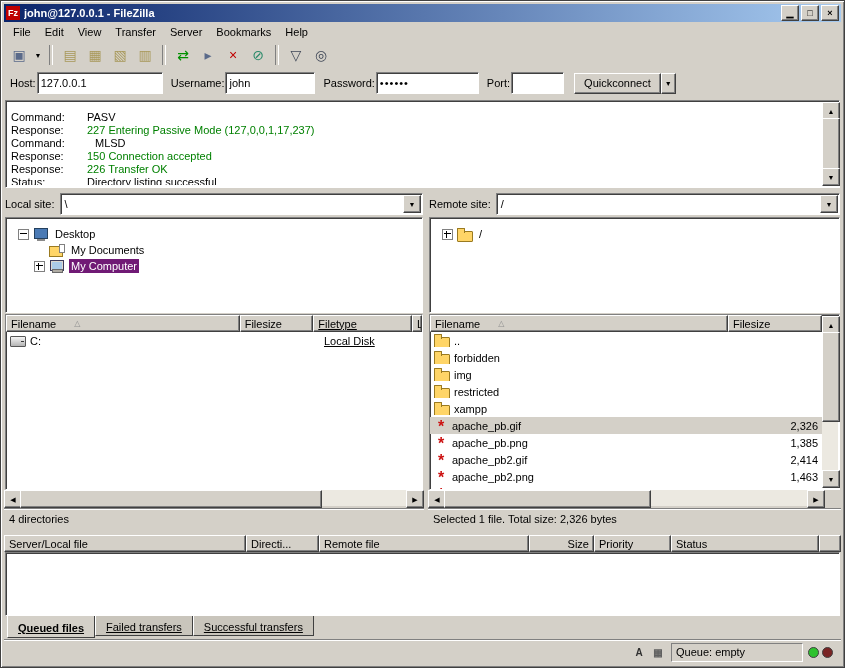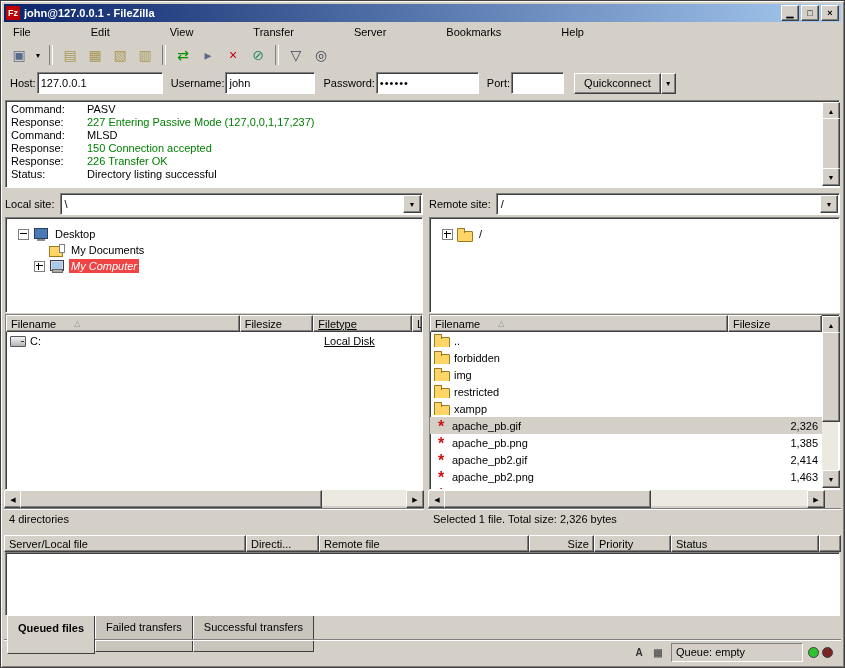--- a/index.html
+++ b/index.html
@@ -12,21 +12,21 @@
   .raised{border:1px solid;border-color:#fff #404040 #404040 #fff;box-shadow:inset -1px -1px 0 #808080;background:#d4d0c8;}
   
   .titlebar{height:18px;flex:0 0 auto;background:linear-gradient(90deg,#0a246a,#a6caf0);
             display:flex;align-items:center;gap:4px;padding:0 2px;}
   .fz-icon{width:14px;height:14px;background:#bf0000;color:#fff;font-weight:bold;font-size:9px;
            display:flex;align-items:center;justify-content:center;flex:0 0 auto;}
   .title-text{flex:1;color:#fff;font-weight:bold;white-space:nowrap;overflow:hidden;}
   .win-controls{display:flex;gap:2px;}
   .winbtn{width:16px;height:14px;font-size:9px;font-weight:bold;display:flex;align-items:center;justify-content:center;line-height:1;}
   
-  .menubar{height:20px;flex:0 0 auto;display:flex;align-items:center;padding:0 2px;gap:46px;}
+  .menubar{height:20px;flex:0 0 auto;display:flex;align-items:center;padding:0 2px;}
   .menu-item{padding:3px 7px;}
   
   .toolbar{height:26px;flex:0 0 auto;display:flex;align-items:center;padding:0 3px;gap:1px;}
   .tb-btn{width:24px;height:22px;display:flex;align-items:center;justify-content:center;}
   .tb-glyph{font-size:14px;line-height:1;}
   .tb-drop{width:12px;height:22px;display:flex;align-items:center;justify-content:center;font-size:7px;}
   .tb-sep{width:2px;height:20px;border-left:1px solid #808080;border-right:1px solid #fff;margin:0 4px;}
   
   .quickbar{height:30px;flex:0 0 auto;display:flex;align-items:center;padding:0 6px;}
   .qlabel{margin-right:1px;white-space:nowrap;}
@@ -34,21 +34,21 @@
           box-shadow:inset 1px 1px 0 #404040;padding:0 3px;font:inherit;outline:none;}
   .f-host{width:118px;margin-right:8px;}
   .f-user{width:82px;margin-right:8px;}
   .f-pass{width:95px;margin-right:8px;letter-spacing:1px;}
   .f-port{width:45px;margin-right:10px;}
   .qbtn{height:21px;padding:0 9px;font:inherit;display:flex;align-items:center;}
   .qbtn-drop{padding:0 3px;font-size:7px;}
   
   .logwrap{height:86px;flex:0 0 auto;position:relative;margin:2px 1px 3px;background:#fff;
            border:1px solid;border-color:#808080 #fff #fff #808080;box-shadow:inset 1px 1px 0 #404040;}
-  .log{position:absolute;top:2px;left:2px;right:18px;bottom:2px;padding:0 3px;overflow:hidden;}
+  .log{position:absolute;top:2px;left:2px;right:18px;bottom:2px;padding:8px 3px;overflow:hidden;}
   .log-line{height:13px;line-height:13px;display:flex;white-space:nowrap;}
   .log-label{width:76px;flex:0 0 auto;}
   
   .sb-v{position:absolute;top:1px;right:1px;bottom:1px;width:16px;background:#ece9e1;}
   .sb-btn{position:absolute;width:16px;height:16px;font-size:7px;display:flex;align-items:center;justify-content:center;line-height:1;}
   .sb-up{top:0;} .sb-down{bottom:0;} .sb-left{left:0;} .sb-right{right:0;}
   .sb-thumb{position:absolute;left:0;width:16px;}
   .hscroll{height:16px;flex:0 0 auto;position:relative;background:#ece9e1;}
   .hscroll .sb-btn{top:0;}
   .hthumb{position:absolute;top:0;height:16px;}
@@ -70,21 +70,21 @@
   
   .tree{height:78px;flex:0 0 auto;background:#fff;border:1px solid;margin:0 1px 1px;
         border-color:#808080 #fff #fff #808080;box-shadow:inset 1px 1px 0 #404040;
         padding:8px;overflow:hidden;}
   .tree-row{height:16px;display:flex;align-items:center;white-space:nowrap;}
   .exp{width:9px;height:9px;flex:0 0 auto;border:1px solid #808080;background:#fff;position:relative;margin-right:4px;}
   .exp::before{content:"";position:absolute;left:1px;right:1px;top:3px;height:1px;background:#000;}
   .exp.plus::after{content:"";position:absolute;top:1px;bottom:1px;left:3px;width:1px;background:#000;}
   .exp-sp{width:15px;flex:0 0 auto;}
   .tree-label{padding:1px 2px;}
-  .tree-label.sel{background:#ef4444;color:#fff;font-style:italic;}
+  .tree-label.sel{background:#701a75;color:#fff;}
   
   .ti,.fi{flex:0 0 auto;position:relative;width:16px;height:13px;margin-right:4px;}
   .ic-desktop::before{content:"";position:absolute;left:1px;top:0;width:12px;height:9px;background:#4a7ab5;border:1px solid #24405e;}
   .ic-desktop::after{content:"";position:absolute;left:4px;bottom:0;width:8px;height:2px;background:#8a8a8a;}
   .ic-docs::before{content:"";position:absolute;left:0;top:2px;width:12px;height:9px;background:#ffd567;border:1px solid #9a7a20;}
   .ic-docs::after{content:"";position:absolute;right:0;top:0;width:4px;height:7px;background:#fff;border:1px solid #808080;}
   .ic-computer::before{content:"";position:absolute;left:1px;top:0;width:12px;height:9px;background:#aacbe8;border:1px solid #3a3a5a;box-shadow:inset 0 0 0 1px #dcd8d0;}
   .ic-computer::after{content:"";position:absolute;left:3px;bottom:0;width:9px;height:2px;background:#b0aca4;border:1px solid #6a6a6a;}
   .ic-folder::before,.ic-openfolder::before{content:"";position:absolute;left:0;top:3px;width:14px;height:9px;background:#ffd567;border:1px solid #9a7a20;border-radius:1px;}
   .ic-folder::after,.ic-openfolder::after{content:"";position:absolute;left:0;top:0;width:6px;height:4px;background:#ffd567;border:1px solid #9a7a20;border-bottom:none;border-radius:1px 1px 0 0;}
@@ -108,22 +108,22 @@
   .pane-status{height:19px;flex:0 0 auto;display:flex;align-items:center;padding:0 5px;
                border-top:1px solid #808080;box-shadow:inset 0 1px 0 #fff;margin-top:2px;}
   
   .queue{flex:0 0 auto;margin-top:7px;display:flex;flex-direction:column;}
   .queue .qc0{width:232px;} .queue .qc1{width:63px;} .queue .qc2{width:200px;}
   .queue .qc3{width:55px;justify-content:flex-end;} .queue .qc4{width:67px;} .queue .qc5{width:138px;}
   .queue .qfill{flex:1;}
   .queue-body{height:62px;background:#fff;border:1px solid;margin:0 1px;
               border-color:#808080 #fff #fff #808080;box-shadow:inset 1px 1px 0 #404040;}
   .tabs{height:20px;display:flex;align-items:flex-start;padding-left:3px;}
-  .tab{height:17px;padding:2px 10px 16px;background:#c9c5bc;border:1px solid;border-color:#e8e4dc #404040 #404040 #fff;
-       border-top:none;display:flex;align-items:center;}
+  .tab{height:17px;padding:2px 10px 0;background:#c9c5bc;border:1px solid;border-color:#e8e4dc #404040 #404040 #fff;
+       border-top:none;display:flex;align-items:center;text-decoration:underline;}
   .tab.active{height:19px;background:#d4d0c8;font-weight:bold;z-index:2;}
   
   .statusbar{height:24px;flex:0 0 auto;display:flex;align-items:center;justify-content:flex-end;gap:5px;
              padding:0 6px;border-top:1px solid #808080;box-shadow:inset 0 1px 0 #fff;margin-top:3px;}
   .sbicon{width:16px;height:16px;display:flex;align-items:center;justify-content:center;font-size:10px;font-weight:bold;}
   .status-panel{height:17px;width:122px;display:flex;align-items:center;padding:0 4px;background:#d4d0c8;
                 border:1px solid;border-color:#808080 #fff #fff #808080;}
   .led{width:9px;height:9px;border-radius:50%;border:1px solid #404040;}
 </style>
 </head>
@@ -213,21 +213,21 @@
         <div class="log-line">
           <span class="log-label">Command:</span>
           <span class="log-text" style="color: rgb(0, 0, 0); text-align: right;">PASV</span>
         </div>
         <div class="log-line">
           <span class="log-label">Response:</span>
           <span class="log-text" style="color: rgb(0, 128, 0);">227 Entering Passive Mode (127,0,0,1,17,237)</span>
         </div>
         <div class="log-line">
           <span class="log-label">Command:</span>
-          <span class="log-text" style="color: rgb(0, 0, 0);">MLSD</span>
+          <span class="log-text" style="color: rgb(0, 0, 0); margin-left: 8px;">MLSD</span>
         </div>
         <div class="log-line">
           <span class="log-label">Response:</span>
           <span class="log-text" style="color: rgb(0, 128, 0);">150 Connection accepted</span>
         </div>
         <div class="log-line">
           <span class="log-label">Response:</span>
           <span class="log-text" style="color: rgb(0, 128, 0);">226 Transfer OK</span>
         </div>
         <div class="log-line">

